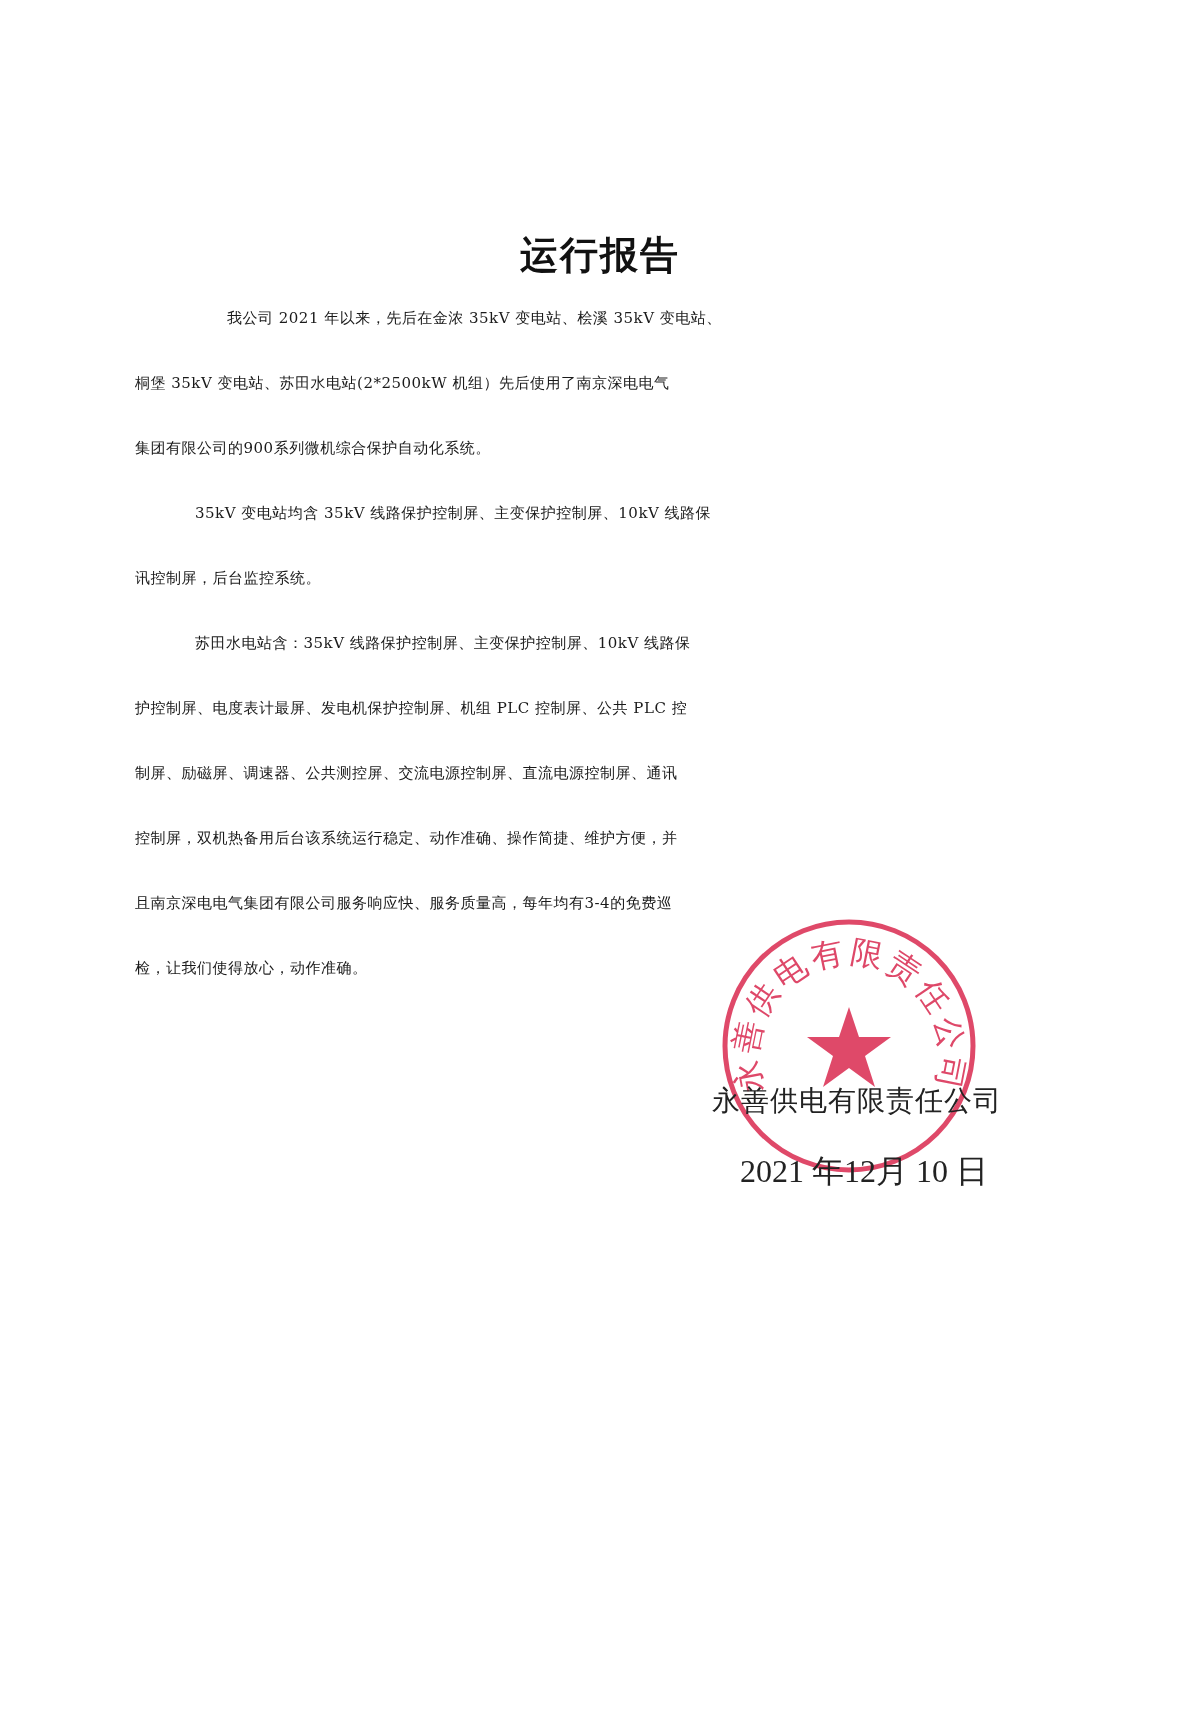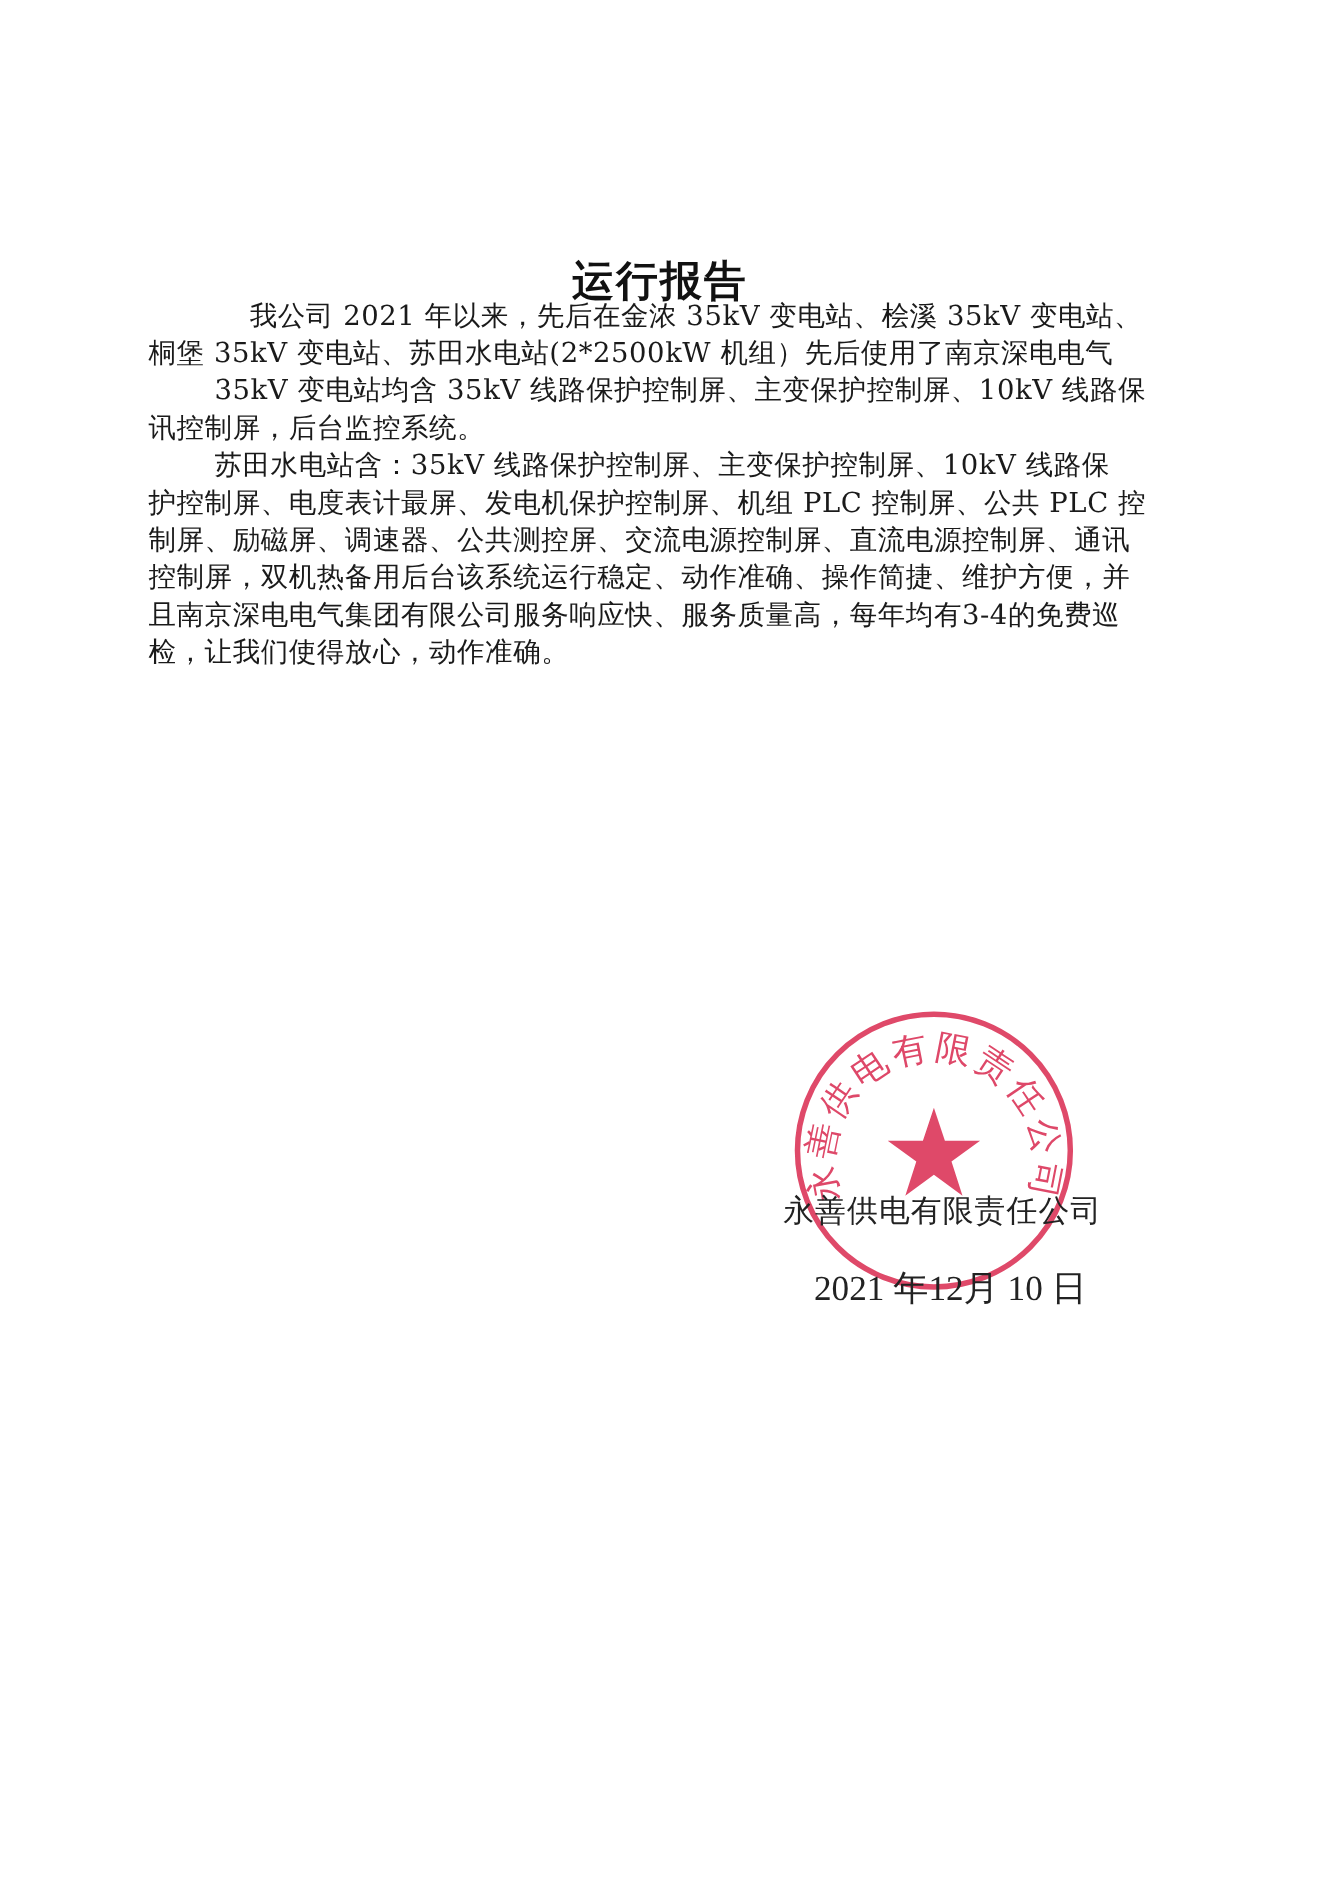--- a/index.html
+++ b/index.html
@@ -3,39 +3,40 @@
 <meta charset="utf-8">
 <style>
   html, body { margin: 0; padding: 0; background: #ffffff; }
   body { width: 1200px; height: 1710px; position: relative; overflow: hidden;
          font-family: "DejaVu Serif", "Liberation Serif", serif; color: #1a1a1a; }
   .page { position: absolute; left: 0; top: 0; width: 1200px; height: 1710px; background: #fff; }
   .title { position: absolute; left: 0; width: 1200px; top: 190px; text-align: center;
            font-family: "DejaVu Sans", "Liberation Sans", sans-serif; font-weight: bold;
            font-size: 38px; letter-spacing: 2px; color: #111; margin-top: 40px; }
   .body { position: absolute; left: 135px; top: 270px; width: 930px; }
-  .line { font-size: 25px; line-height: 34px; height: 34px; white-space: nowrap; letter-spacing: 0.5px; }
+  .line { font-size: 15px; line-height: 34px; height: 34px; white-space: nowrap; letter-spacing: 0.5px; margin-top: 31px; }
   .indent { padding-left: 92px; }
   .indent2 { padding-left: 60px; }
   .stamp { position: absolute; left: 718px; top: 915px; width: 262px; height: 262px; }
   .sign { position: absolute; left: 712px; top: 1082px; font-size: 28px; color: #222;
           font-family: "DejaVu Serif", "Liberation Serif", serif; letter-spacing: 1px; white-space: nowrap; }
   .date { position: absolute; left: 740px; top: 1150px; font-size: 32px; color: #222;
           font-family: "Liberation Serif", "DejaVu Serif", serif; white-space: nowrap; }
 </style>
 </head>
 <body>
 
 <div class="page">
   <div class="title">运行报告</div>
 
   <div class="body">
     <div>
       <div class="line indent">我公司 2021 年以来，先后在金浓 35kV 变电站、桧溪 35kV 变电站、</div>
       <div class="line">桐堡 35kV 变电站、苏田水电站(2*2500kW 机组）先后使用了南京深电电气</div>
+      <div class="line">集团有限公司的900系列微机综合保护自动化系统。</div>
     </div>
     <div>
       <div class="line indent2">35kV 变电站均含 35kV 线路保护控制屏、主变保护控制屏、10kV 线路保</div>
       <div class="line">讯控制屏，后台监控系统。</div>
     </div>
     <div>
       <div class="line indent2">苏田水电站含：35kV 线路保护控制屏、主变保护控制屏、10kV 线路保</div>
       <div class="line">护控制屏、电度表计最屏、发电机保护控制屏、机组 PLC 控制屏、公共 PLC 控</div>
       <div class="line">制屏、励磁屏、调速器、公共测控屏、交流电源控制屏、直流电源控制屏、通讯</div>
       <div class="line">控制屏，双机热备用后台该系统运行稳定、动作准确、操作简捷、维护方便，并</div>

